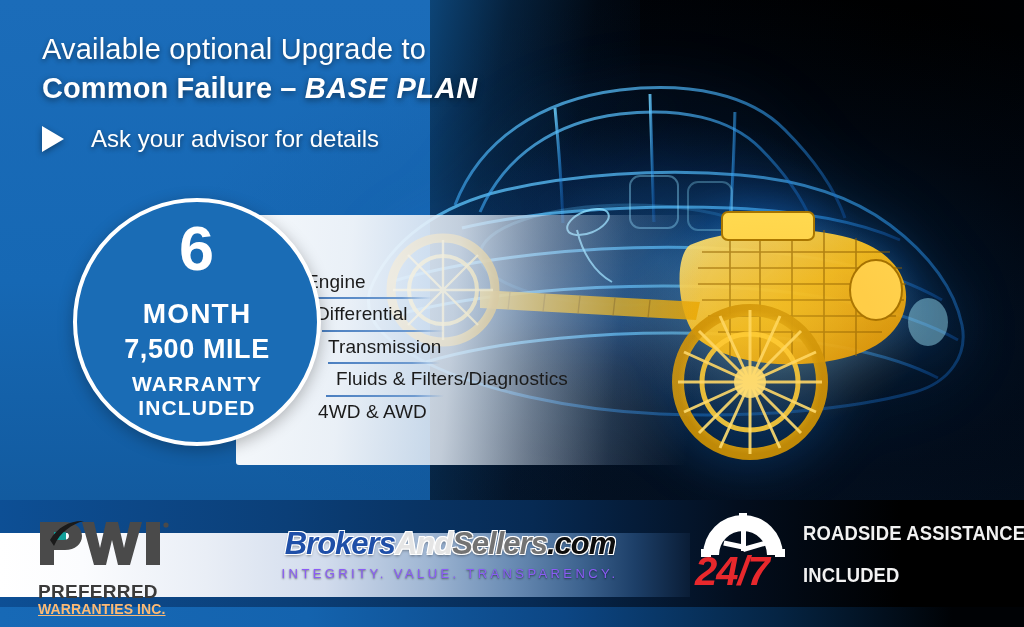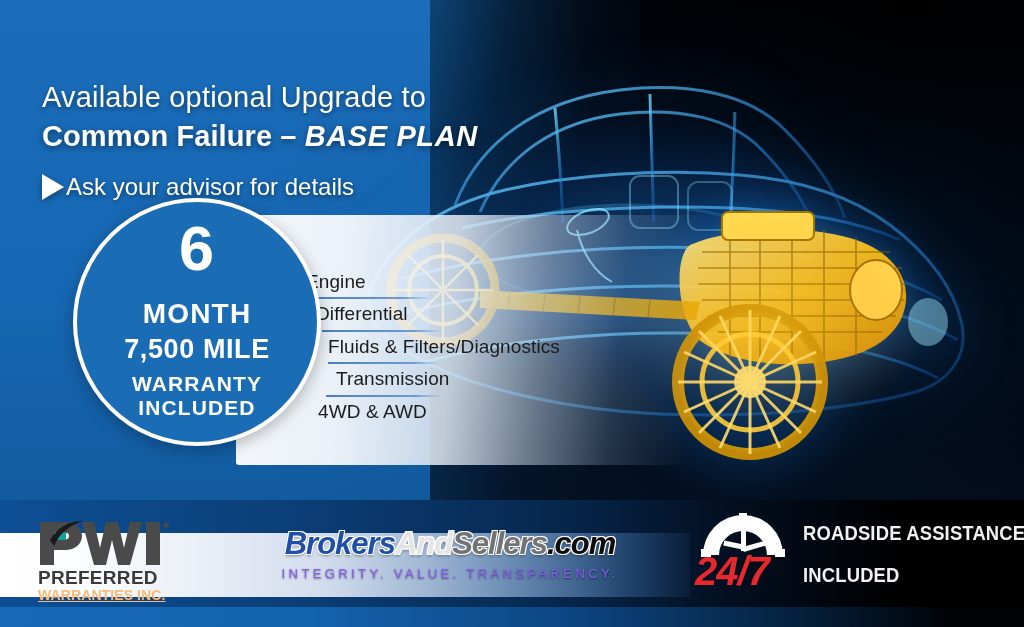--- a/index.html
+++ b/index.html
@@ -48,31 +48,31 @@
     background:radial-gradient(50% 50% at 50% 50%, rgba(255,200,40,0.28) 0%, rgba(255,160,20,0.10) 45%, rgba(0,0,0,0) 72%);
     pointer-events:none;
   }
   .car-glow2 {
     position:absolute; left:380px; top:60px; width:560px; height:400px;
     background:radial-gradient(50% 50% at 50% 50%, rgba(40,150,255,0.30) 0%, rgba(20,90,200,0.12) 50%, rgba(0,0,0,0) 74%);
     pointer-events:none;
   }
 
   
-  .headline { position:absolute; left:42px; top:32px; width:600px;margin-top:48px; }
+  .headline { position:absolute; left:42px; top:32px; width:600px; }
   .hl-1 {
     font-size:29px; font-weight:400; color:#ffffff; letter-spacing:.2px;
     text-shadow:0 2px 5px rgba(0,0,0,.45); line-height:1.18;
   }
   .hl-2 {
     margin-top:6px; font-size:29px; font-weight:700; color:#ffffff;
     letter-spacing:.1px; text-shadow:0 2px 6px rgba(0,0,0,.5); white-space:nowrap;
   }
   .hl-2 .plan { font-style:italic; font-weight:700; letter-spacing:.6px; }
-  .cta { margin-top:20px; display:flex; align-items:center; gap:2px;text-align:center; }
+  .cta { margin-top:20px; display:flex; align-items:center; gap:27px;text-align:center; }
   .cta-tri {
     width:0; height:0; border-left:22px solid #ffffff;
     border-top:13px solid transparent; border-bottom:13px solid transparent;
     filter:drop-shadow(0 2px 3px rgba(0,0,0,.4)); flex:none;
   }
   .cta-text {
     font-size:24px; font-weight:400; color:#ffffff;
     text-shadow:0 2px 5px rgba(0,0,0,.45);
   }
 
@@ -155,21 +155,21 @@
     position:absolute; left:0; bottom:0; width:1024px; height:20px;
     background:linear-gradient(90deg,#1769b6 0%, #1463ae 30%, #0c4684 55%, #052443 76%, #000205 93%);
   }
 
   
   .pwi { position:absolute; left:38px; top:520px; width:145px; }
   .pwi-mark { position:relative; height:47px; }
   .pwi-mark svg { display:block; }
   .pwi-sub1 {
     font-size:19px; font-weight:700; color:#3a3a3a; letter-spacing:.3px;
-    margin-top:1px; line-height:1.05;
+    margin-top:15px; line-height:1.05;
   }
   .pwi-sub2 {
     font-size:14px; font-weight:700; color:#fdba74; letter-spacing:.1px;
     line-height:1.1;
     text-decoration:underline;
   }
 
   
   .bas { position:absolute; left:250px; top:528px; width:400px; text-align:center; }
   .bas-main {
@@ -313,25 +313,25 @@
   <div class="list">
     <div class="list-item">
       <div class="txt">Engine</div>
       <div class="rule"></div>
     </div>
     <div class="list-item">
       <div class="txt">Differential</div>
       <div class="rule"></div>
     </div>
     <div class="list-item">
+      <div class="txt">Transmission</div>
+      <div class="rule"></div>
+    </div>
+    <div class="list-item">
       <div class="txt">Fluids &amp; Filters/Diagnostics</div>
-      <div class="rule"></div>
-    </div>
-    <div class="list-item">
-      <div class="txt">Transmission</div>
       <div class="rule"></div>
     </div>
     <div class="list-item">
       <div class="txt">4WD &amp; AWD</div>
       <div class="rule"></div>
     </div>
   </div>
 
   <div class="badge">
     <div class="badge-num">6</div>

